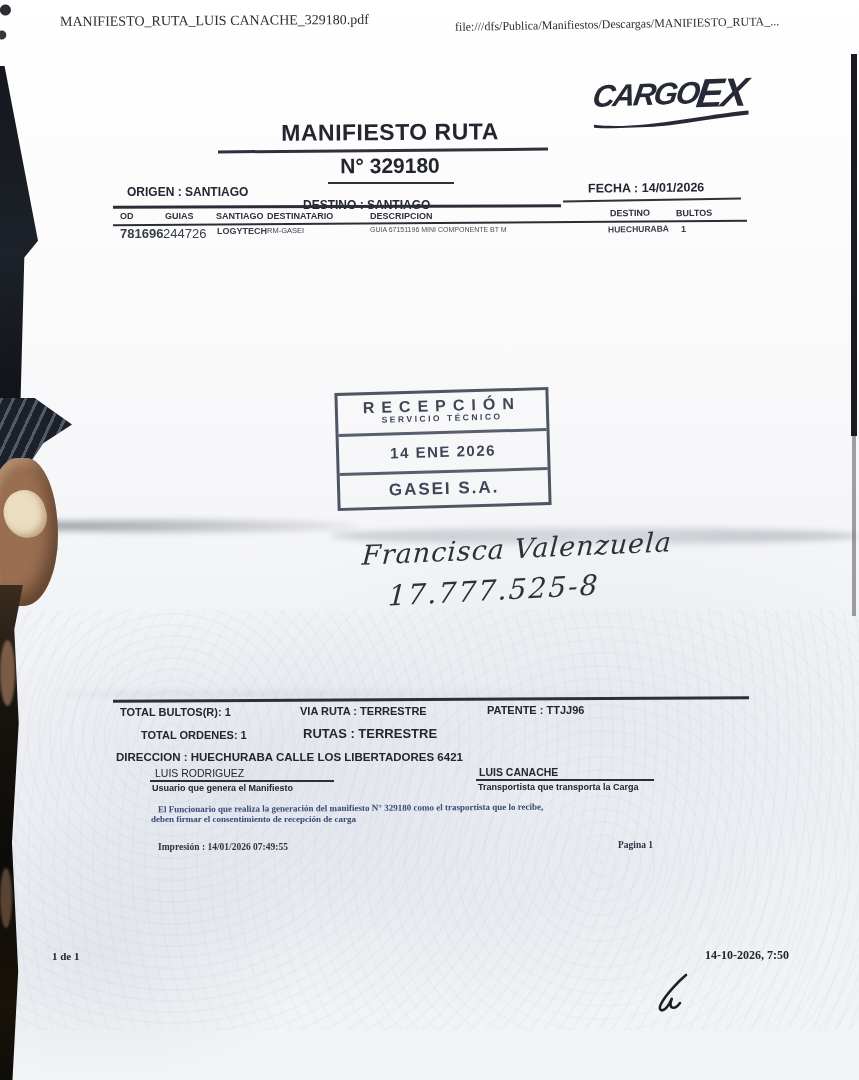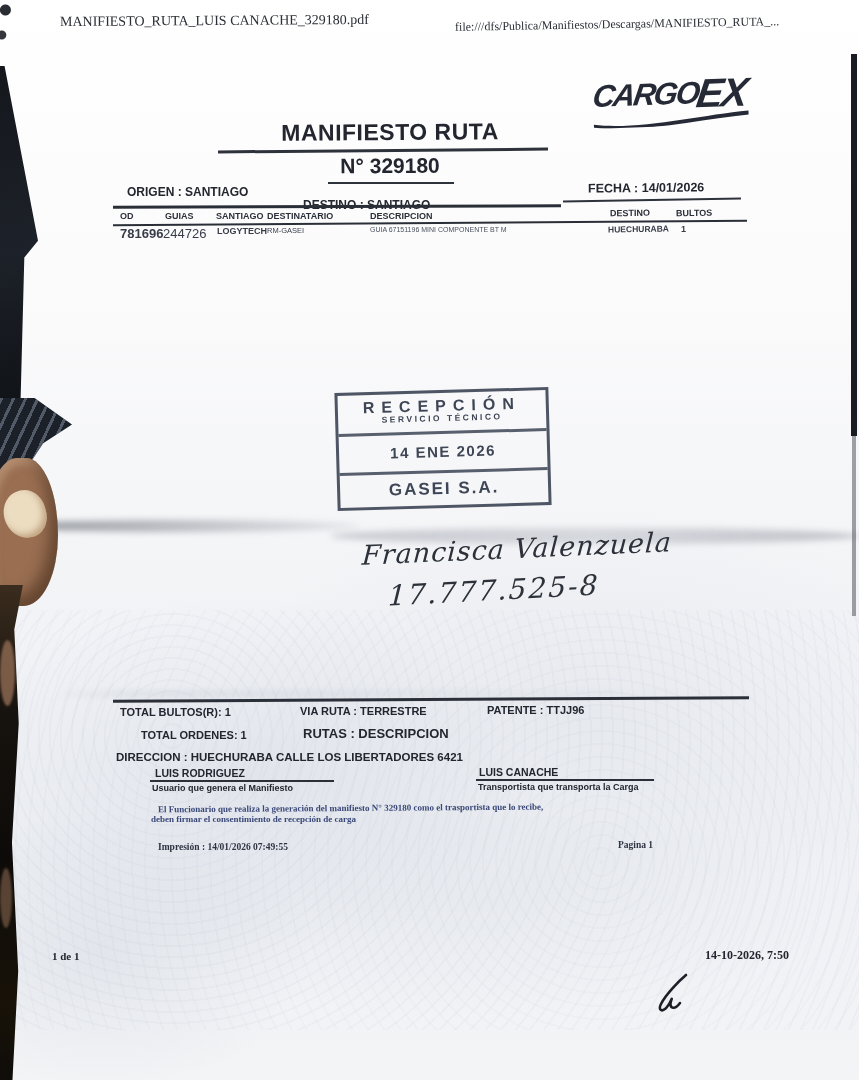--- a/index.html
+++ b/index.html
@@ -103,21 +103,21 @@
   #hw-rut{left:388px;top:574px;font-size:28px;transform:rotate(-3deg) skewX(-6deg);letter-spacing:2px;}
   
   #totals-line{left:113px;top:698px;width:636px;height:3px;background:#2b2f38;transform:rotate(-.3deg);}
   #total-bultos{left:120px;top:706px;font-size:11px;font-weight:bold;text-align:right;}
   #via-ruta{left:300px;top:705px;font-size:11px;font-weight:bold;}
   #patente{left:487px;top:704px;font-size:11px;font-weight:bold;}
   #total-ordenes{left:108px;top:729px;font-size:11px;font-weight:bold;margin-left:33px;}
   #rutas{left:303px;top:726px;font-size:13px;font-weight:bold;}
   #direccion{left:116px;top:751px;font-size:11.5px;font-weight:bold;}
   
-  #sig-left-name{left:155px;top:767px;font-size:10.5px;font-weight:bold;text-align:center;}
+  #sig-left-name{left:155px;top:767px;font-size:10.5px;font-weight:normal;text-align:center;}
   #sig-left-line{left:150px;top:780px;width:184px;height:2px;background:#2b2f38;}
   #sig-left-role{left:152px;top:783px;font-size:9px;font-weight:bold;}
   #sig-right-name{left:479px;top:766px;font-size:10.5px;font-weight:bold;}
   #sig-right-line{left:476px;top:779px;width:178px;height:2px;background:#2b2f38;}
   #sig-right-role{left:478px;top:782px;font-size:9px;font-weight:bold;}
   .legal{font-family:"Liberation Serif",serif;font-weight:bold;color:#3a4878;font-size:9px;white-space:nowrap;}
   #legal1{left:158px;top:803px;transform:rotate(-.4deg);}
   #legal2{left:151px;top:814px;}
   #print-info{left:158px;top:842px;font-size:9.5px;font-family:"Liberation Serif",serif;font-weight:bold;color:#2e3442;}
   #page-label{left:618px;top:840px;font-size:9.5px;font-family:"Liberation Serif",serif;font-weight:bold;color:#2e3442;}
@@ -193,21 +193,21 @@
 </div>
 
 <div id="hw-name" class="abs hand">Francisca Valenzuela</div>
 <div id="hw-rut" class="abs hand">17.777.525-8</div>
 
 <div id="totals-line" class="abs"></div>
 <div id="total-bultos" class="abs ink">TOTAL BULTOS(R): 1</div>
 <div id="via-ruta" class="abs ink">VIA RUTA : TERRESTRE</div>
 <div id="patente" class="abs ink">PATENTE : TTJJ96</div>
 <div id="total-ordenes" class="abs ink">TOTAL ORDENES: 1</div>
-<div id="rutas" class="abs ink">RUTAS : DESCRIPCION</div>
+<div id="rutas" class="abs ink">RUTAS : TERRESTRE</div>
 <div id="direccion" class="abs ink">DIRECCION : HUECHURABA CALLE LOS LIBERTADORES 6421</div>
 
 <div id="sig-left-name" class="abs ink">LUIS  RODRIGUEZ</div>
 <div id="sig-left-line" class="abs"></div>
 <div id="sig-left-role" class="abs ink">Usuario que genera el Manifiesto</div>
 <div id="sig-right-name" class="abs ink">LUIS CANACHE</div>
 <div id="sig-right-line" class="abs"></div>
 <div id="sig-right-role" class="abs ink">Transportista que transporta la Carga</div>
 
 <div id="legal1" class="abs legal">El Funcionario que realiza la generación del manifiesto N° 329180 como el trasportista que lo recibe,</div>

